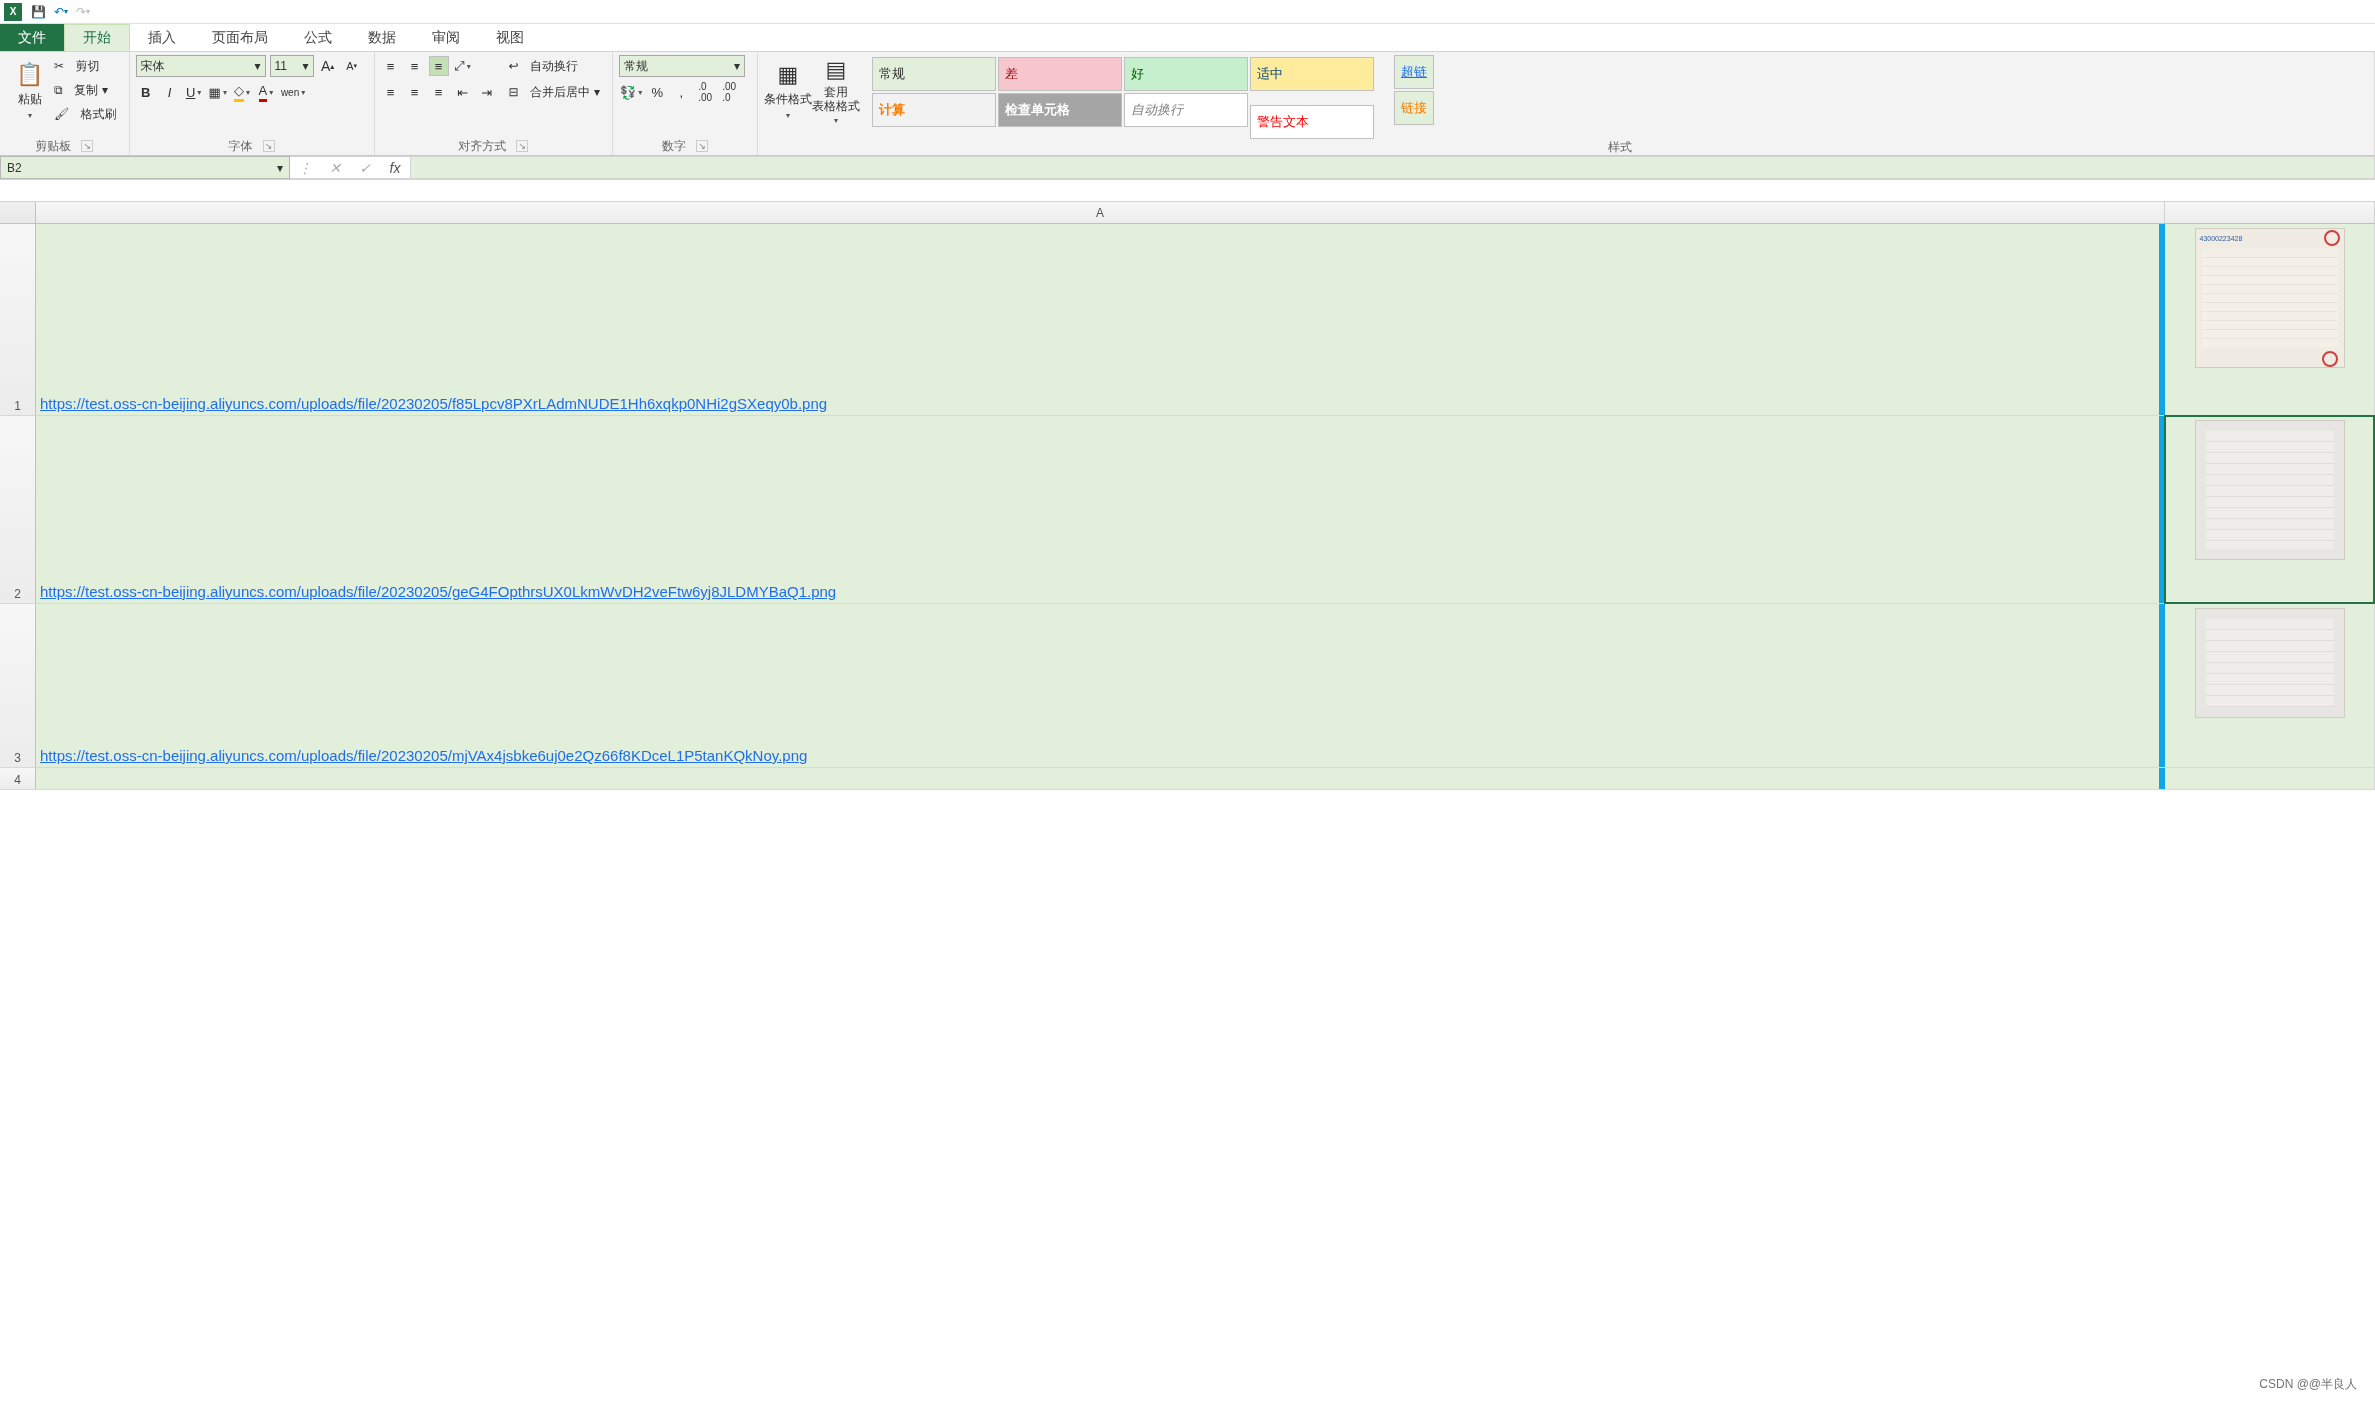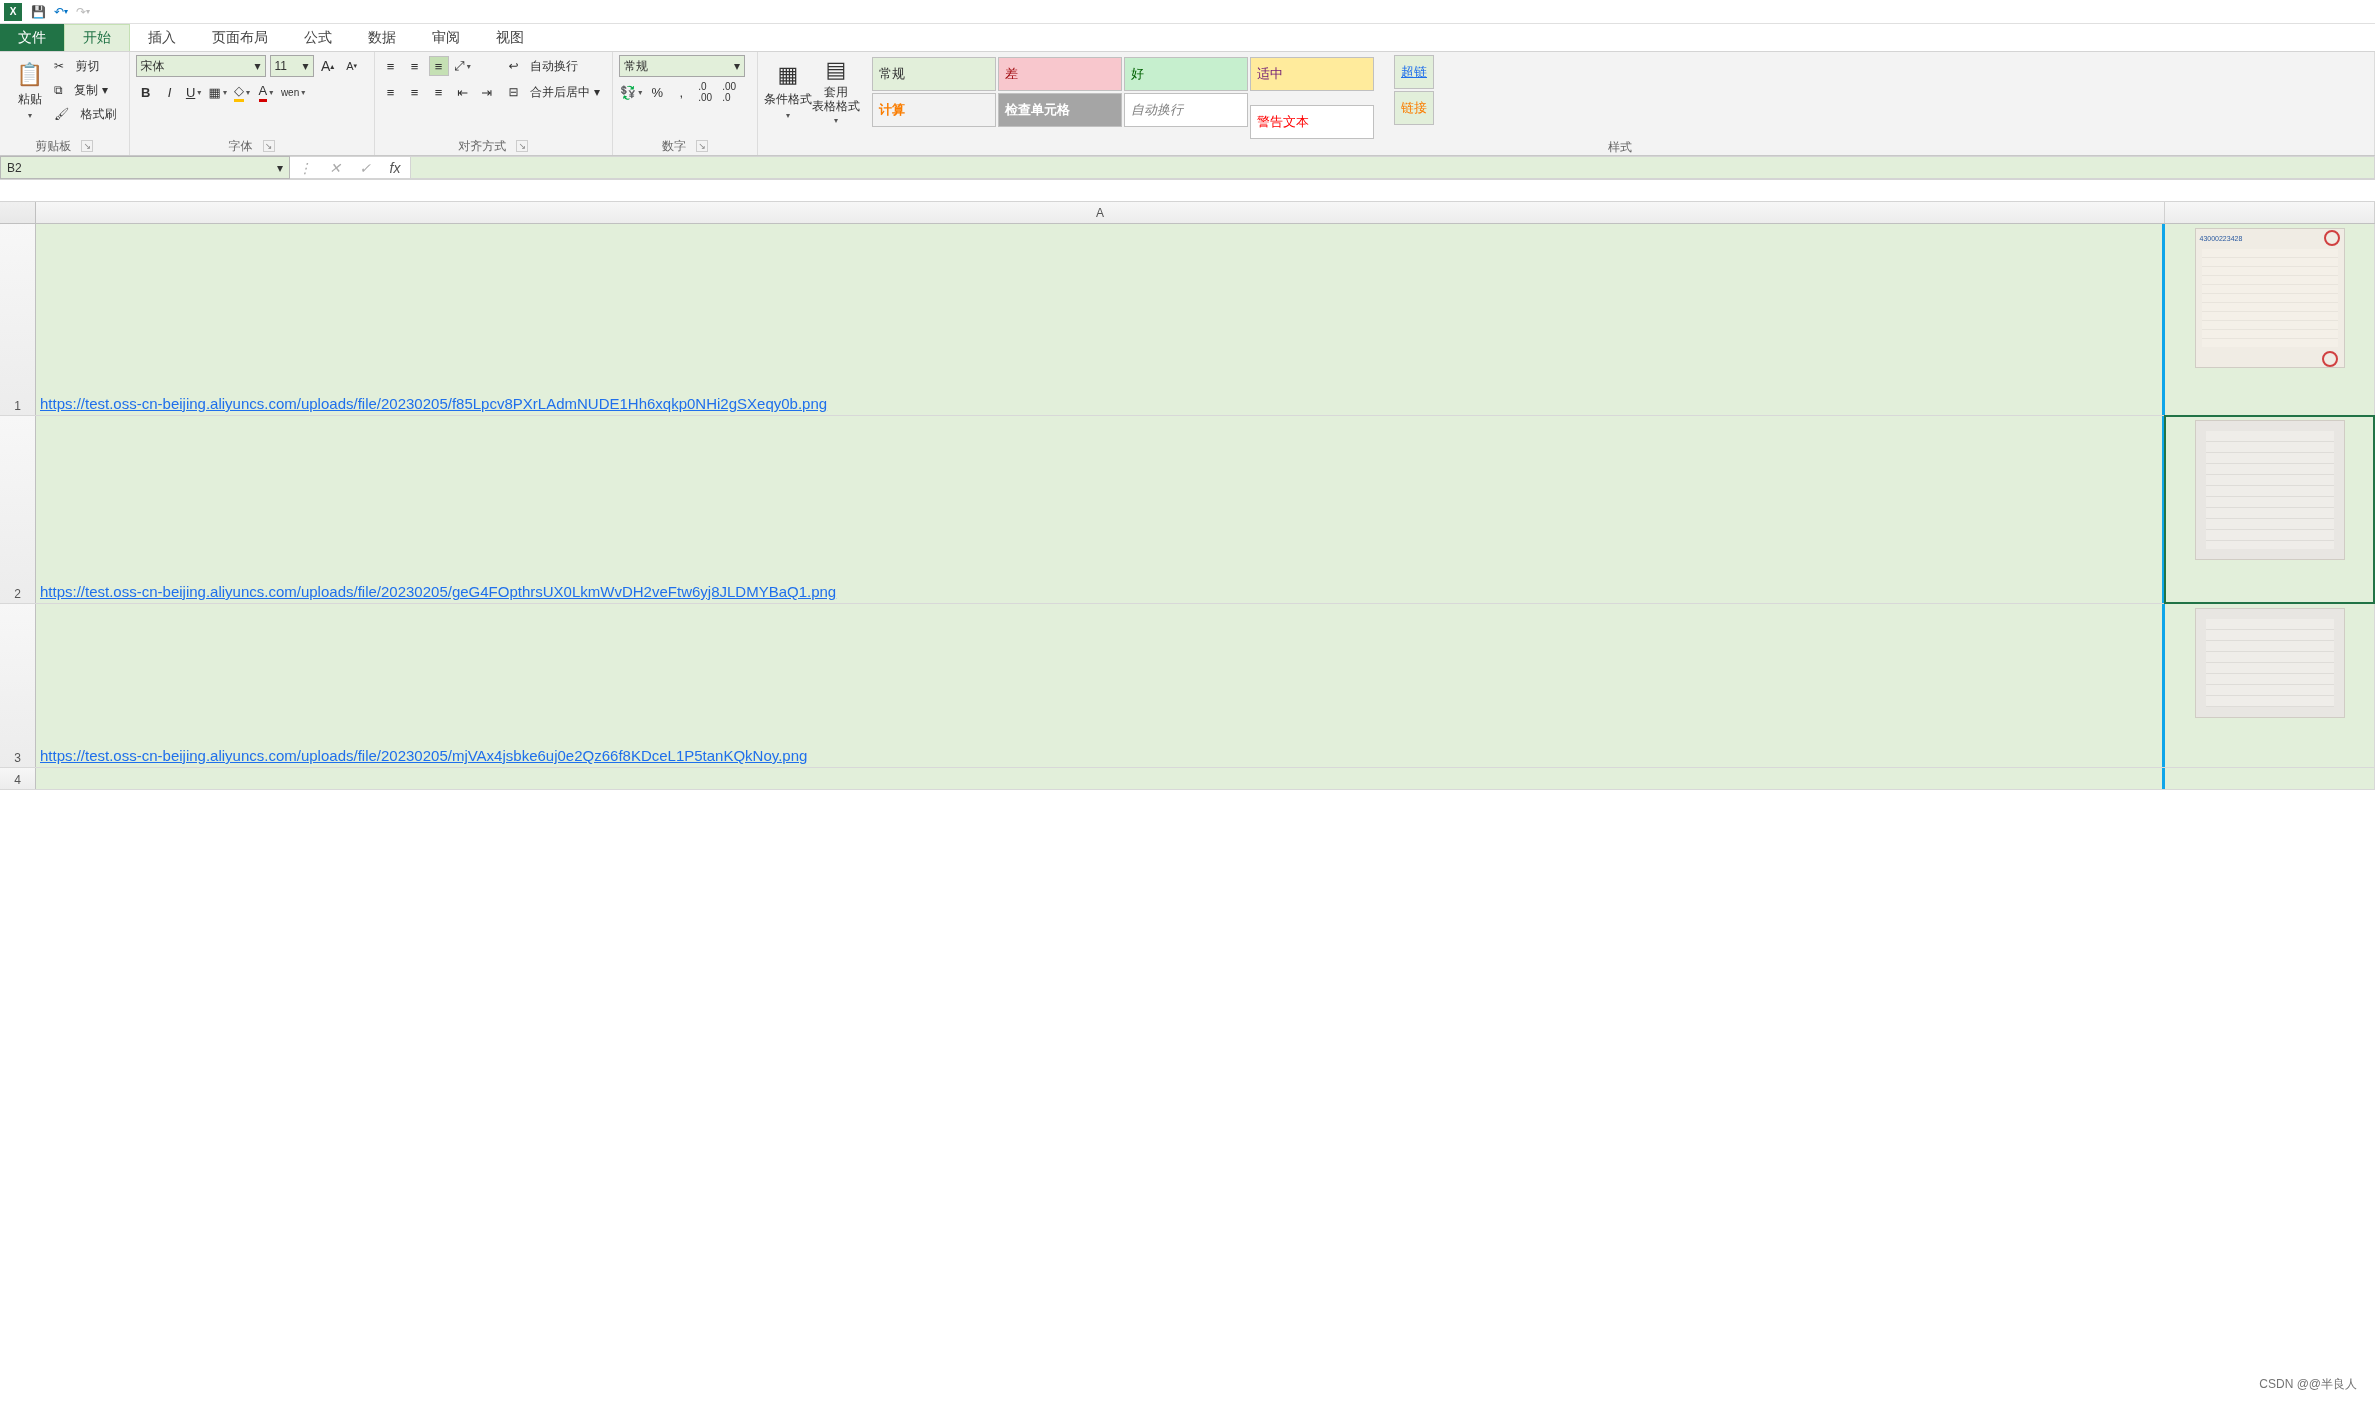--- a/index.html
+++ b/index.html
@@ -36,21 +36,21 @@
 .col3 { display:flex; flex-direction:column; gap:2px; margin-right:6px;}
 .underline-red { border-bottom:3px solid #d40000; padding-bottom:1px;}
 .underline-yellow { border-bottom:3px solid #ffc000; padding-bottom:1px;}
 
 
 .style-gal { display:flex; flex-wrap:wrap; width:520px; gap:2px; align-content:flex-start; padding-top:2px;}
 .style-cell { width:124px; height:34px; border:1px solid #c0c0c0; display:flex; align-items:center; padding:0 6px; font-size:13px; background:#fff;}
 .style-cell.nrm { background:#e2efda; }
 .style-cell.bad { background:#f8c7cd; color:#9c0006;}
 .style-cell.good { background:#c6efce; color:#006100;}
-.style-cell.neutral { background:#ffeb9c; color:#701a75;}
+.style-cell.neutral { background:#ffeb9c; color:#0c4a6e;}
 .style-cell.calc { background:#f2f2f2; color:#fa7d00; font-weight:bold;}
 .style-cell.check { background:#a5a5a5; color:#fff; font-weight:bold;}
 .style-cell.expl { color:#7f7f7f; font-style:italic; background:#fff;}
 .style-cell.warn { color:#ff0000; background:#fff;margin-top:12px;}
 .style-cell.hyper { color:#1f6feb; text-decoration:underline; background:#e2efda;}
 .style-cell.link { color:#fa7d00; background:#e2efda;}
 
 
 .fx-bar { height:24px; display:flex; align-items:stretch; border-bottom:1px solid #d4d4d4;}
 .name-box { width:290px; background:#e2efda; border:1px solid #b7b7b7; display:flex; align-items:center; padding:0 6px; font-size:12px; justify-content:space-between;}
@@ -62,21 +62,21 @@
 
 .grid-wrap { position:relative; }
 .col-headers { display:flex; height:22px; background:linear-gradient(#f7f7f7,#ececec); border-bottom:1px solid #c0c0c0;}
 .corner { width:36px; border-right:1px solid #c0c0c0; background:linear-gradient(#f0f0f0,#e8e8e8);}
 .colh { border-right:1px solid #d0d0d0; display:flex; align-items:center; justify-content:center; color:#555; font-size:12px;}
 .colh.a { flex:1; }
 .colh.b { width:210px;}
 .grid-body { display:flex; flex-direction:column;}
 .row { display:flex; border-bottom:1px solid #d8d8d8;}
 .row .rh { width:36px; background:linear-gradient(#f7f7f7,#ececec); border-right:1px solid #c0c0c0; display:flex; align-items:flex-end; justify-content:center; color:#555; font-size:12px; padding-bottom:2px;}
-.row .cell-a { flex:1; background:#e2efda; border-right:3px solid #0ea5e9; display:flex; align-items:flex-end; padding:3px 4px; font-family: "SimSun","Courier New",monospace; font-size:15px; position:relative;}
+.row .cell-a { flex:1; background:#e2efda; border-right:6px solid #0ea5e9; display:flex; align-items:flex-end; padding:3px 4px; font-family: "SimSun","Courier New",monospace; font-size:15px; position:relative;}
 .row .cell-a a { color:#1f6feb; text-decoration:underline; }
 .row .cell-b { width:210px; background:#e2efda; border-right:1px solid #d8d8d8; display:flex; align-items:flex-start; justify-content:center; padding:4px;}
 .row.tall { height:192px;}
 .row.tall2 { height:188px;}
 .row.tall3 { height:164px;}
 .row.small { height:22px;}
 .thumb { width:150px; height:140px; background:#f0ece4; border:1px solid #d0ccc4; position:relative; display:flex; flex-direction:column;}
 .thumb .hdr { height:18px; display:flex; align-items:center; justify-content:space-between; padding:0 4px; font-size:7px; color:#2b5aa0;}
 .thumb .stamp { width:16px; height:16px; border:2px solid #d04040; border-radius:50%;}
 .thumb .tbl { flex:1; margin:2px 6px; background:repeating-linear-gradient(#f4f0e8,#f4f0e8 8px,#e8e4dc 8px,#e8e4dc 9px);}

